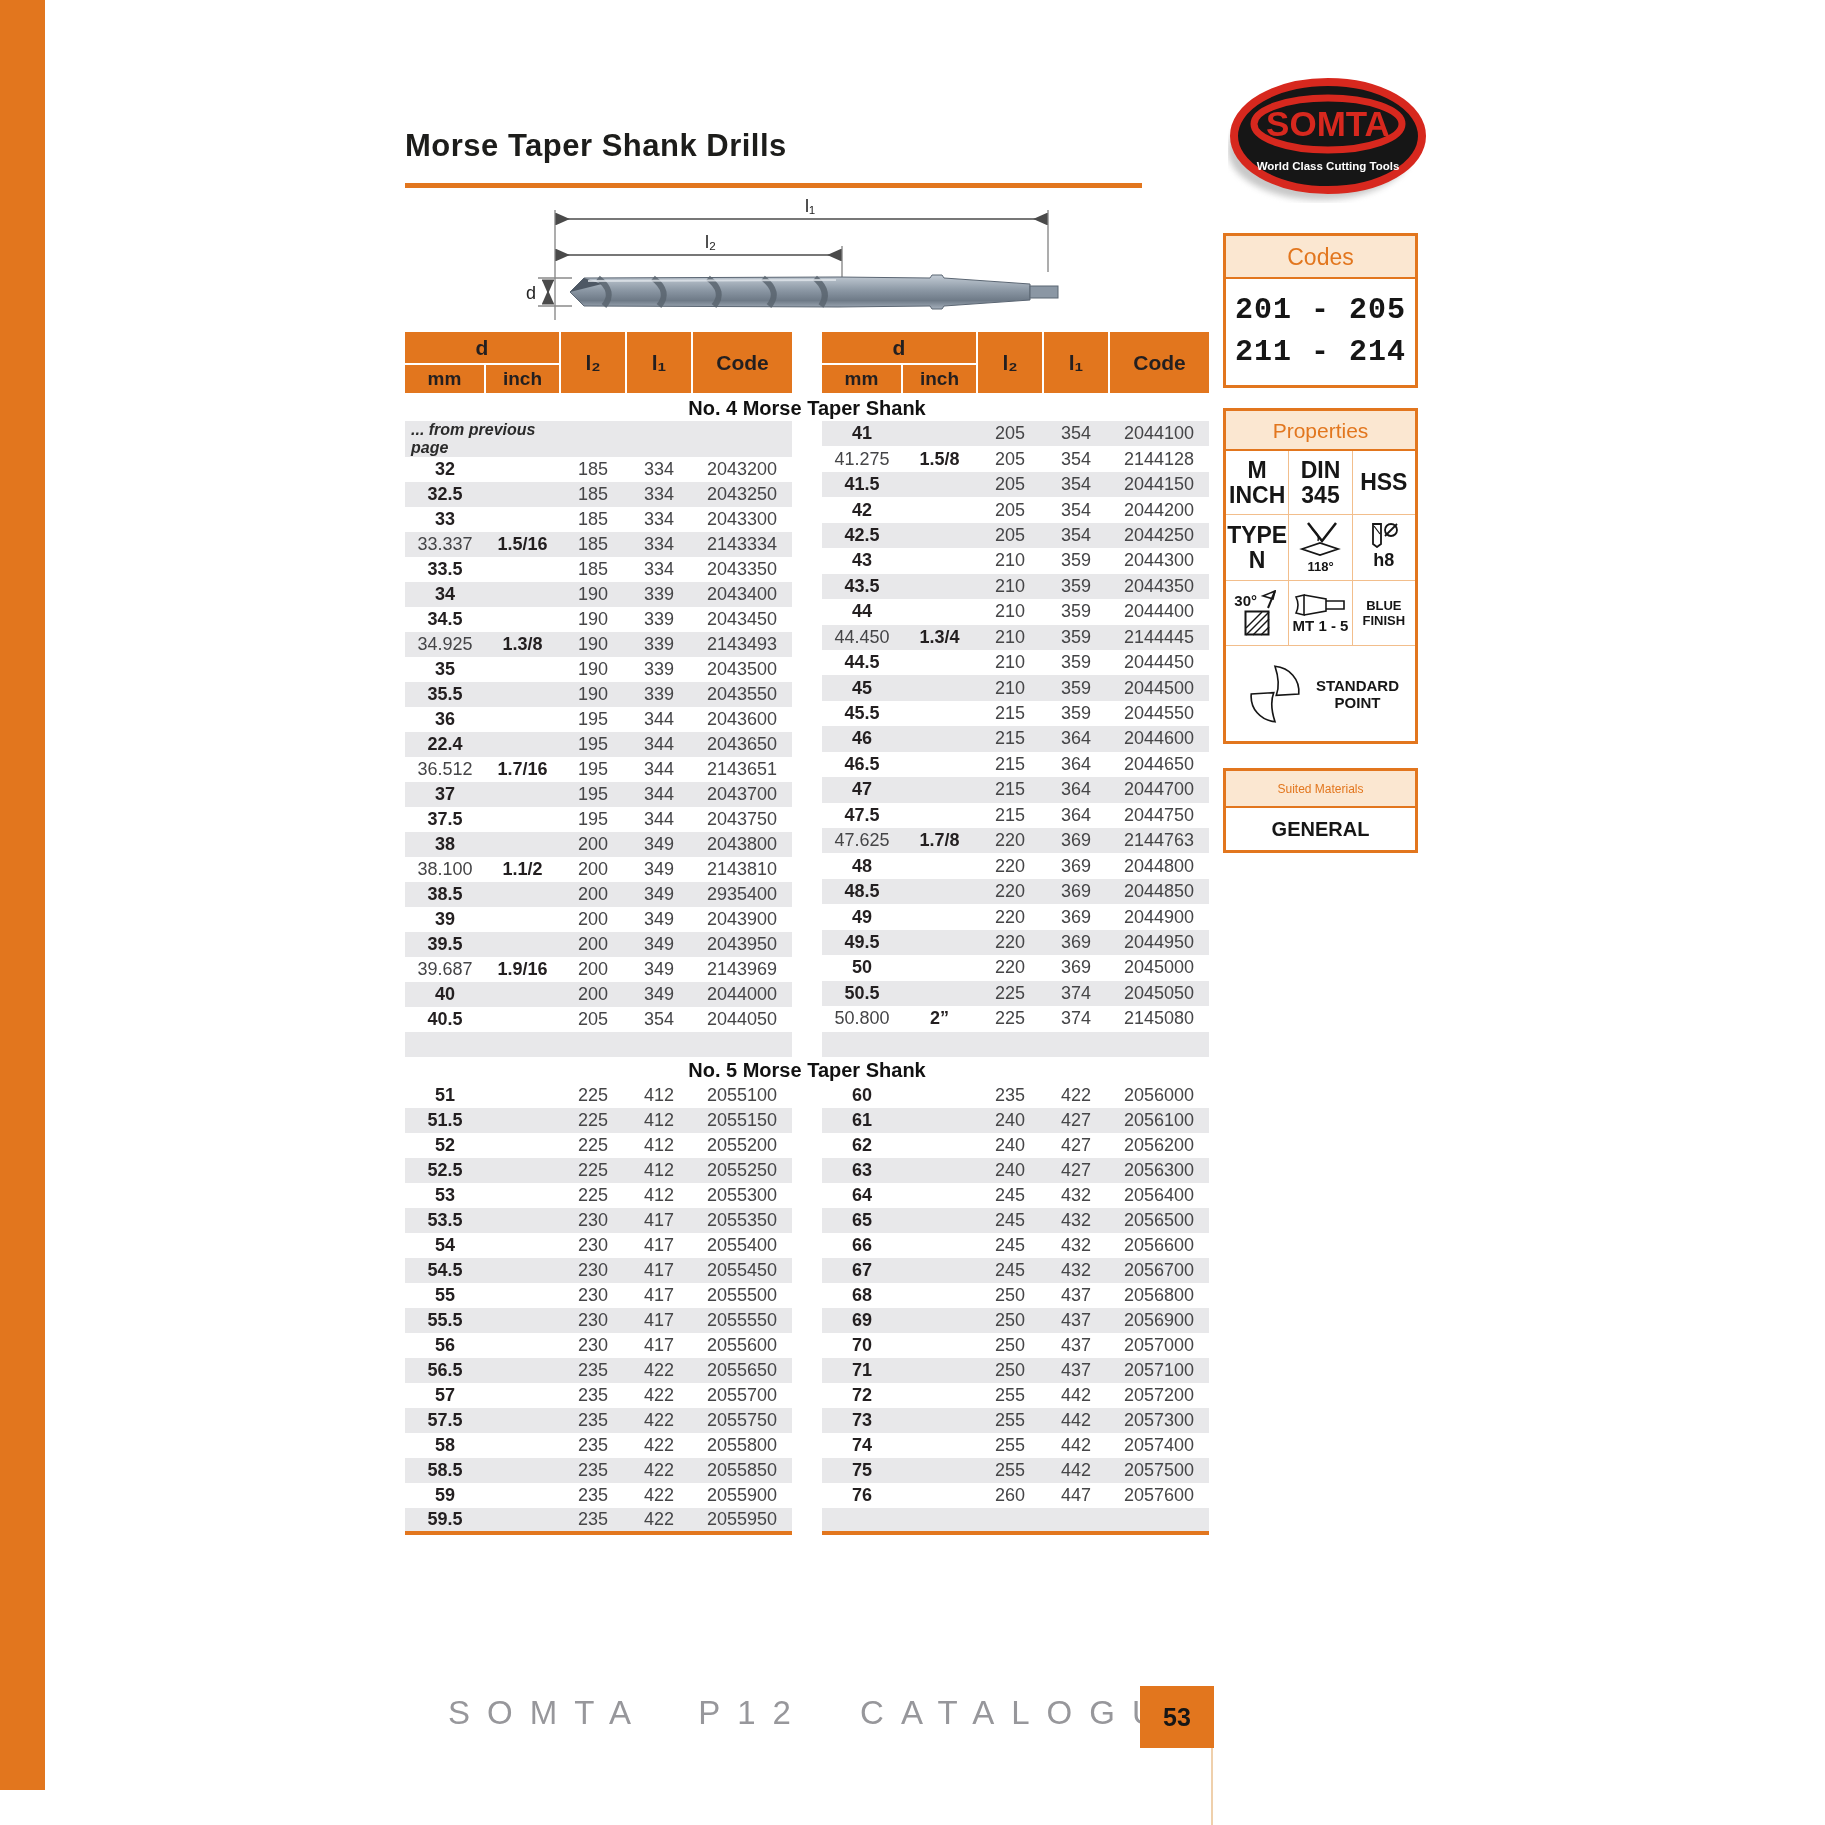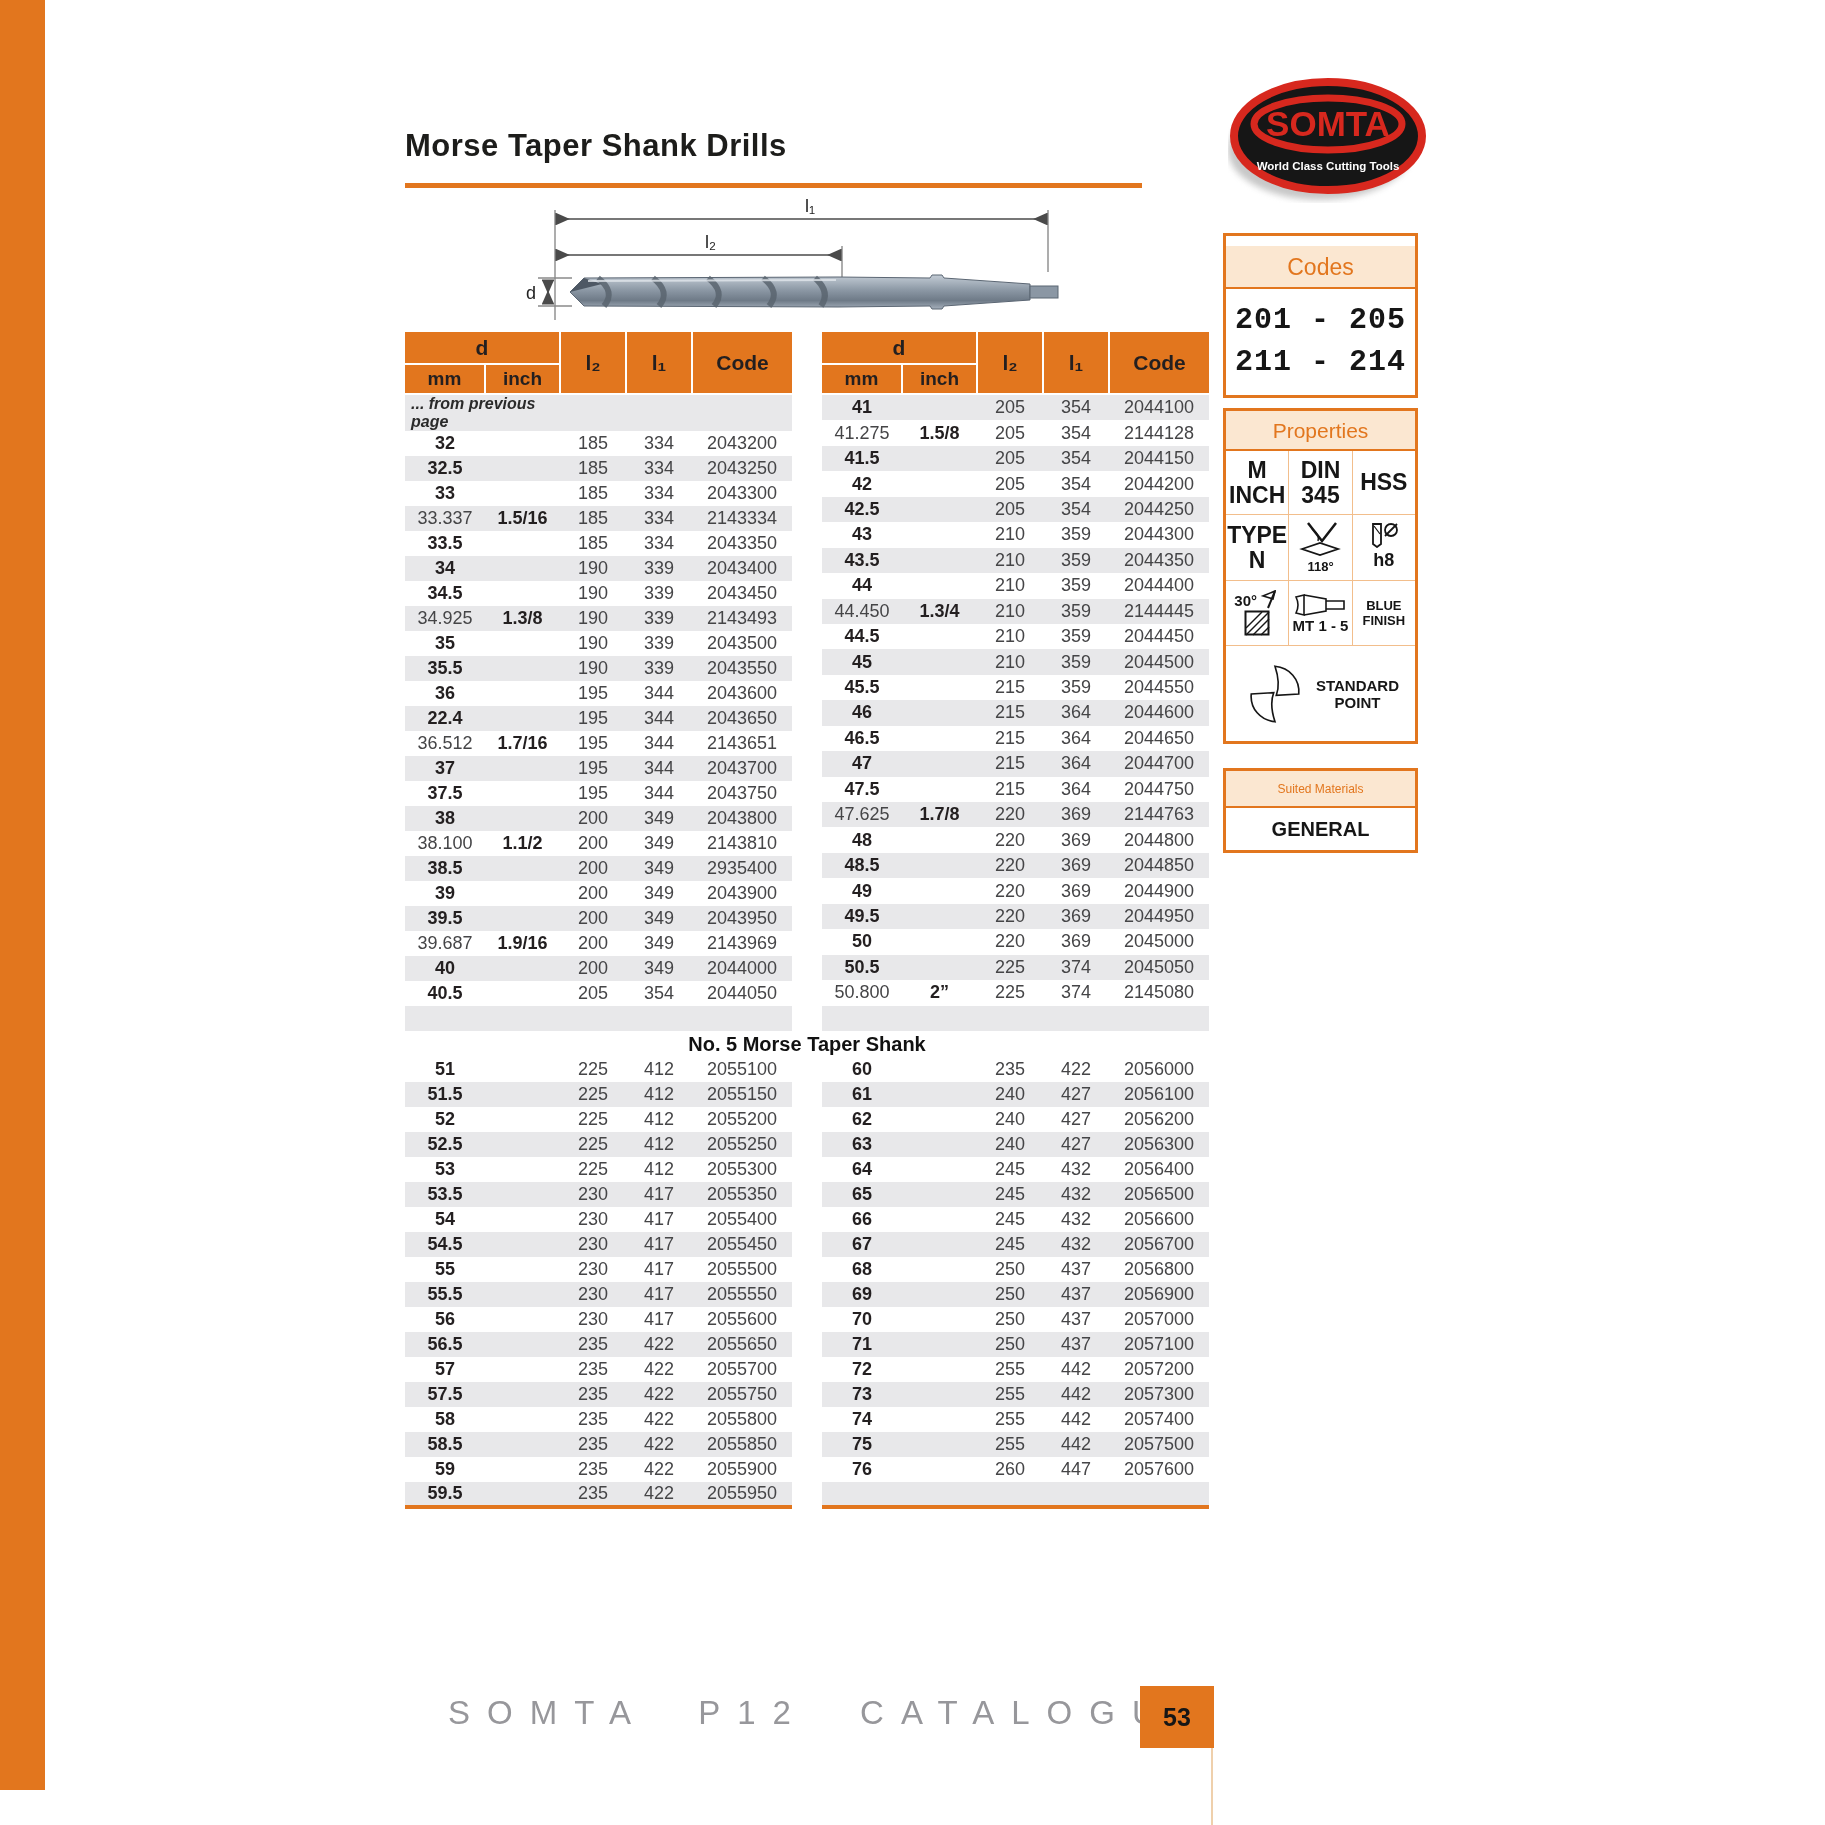--- a/index.html
+++ b/index.html
@@ -38,21 +38,21 @@
   .btable td.c-mm.reg{font-weight:normal;color:var(--val);}
   .btable td.c-inch{font-weight:bold;color:var(--ink);}
   .btable td.note{font-style:italic;font-weight:bold;font-size:16px;text-align:left;padding-left:6px;color:#2a2a2a;}
   .tband.last table{border-bottom:4px solid var(--orange);}
 
   
   .logo{position:absolute;left:1228px;top:78px;}
   .sidebox{position:absolute;left:1223px;width:195px;border:3px solid var(--orange);background:#fff;}
   .sidebox .shead{background:var(--peach);color:var(--orange);text-align:center;border-bottom:2px solid var(--orange);}
   .codes-box{top:233px;}
-  .codes-box .shead{height:43px;line-height:43px;font-size:23px;margin-top:10px;}
+  .codes-box .shead{height:43px;line-height:43px;font-size:23px;}
   .codes-box .cbody{padding:10px 0 12px 0;text-align:center;}
   .codes-box .cbody div{font-size:30px;font-weight:bold;color:#161616;line-height:42px;letter-spacing:1px;font-family:Liberation Mono, monospace;}
   .props-box{top:408px;}
   .props-box .shead{height:40px;line-height:40px;font-size:21px;}
   .pgrid{display:grid;grid-template-columns:1fr 1fr 1fr;grid-template-rows:63px 65px 64px 95px;gap:1px;background:#F2BE8C;}
   .pcell{background:#fff;display:flex;flex-direction:column;align-items:center;justify-content:center;text-align:center;position:relative;}
   .pcell .big{font-size:23px;font-weight:bold;color:#161616;line-height:25px;}
   .pcell .med{font-size:15px;font-weight:bold;color:#161616;line-height:17px;}
   .pcell .sm{font-size:13px;font-weight:bold;color:#161616;line-height:15px;}
   .pcell.span3{grid-column:1 / span 3;flex-direction:row;gap:8px;}
@@ -167,20 +167,21 @@
             <th rowspan="2">Code</th>
           </tr>
           <tr class="h2">
             <th>mm</th>
             <th>inch</th>
           </tr>
         </thead>
       </table>
     </div>
 
+    <div class="section-title">No. 4 Morse Taper Shank</div>
 
     <div class="tband">
       <table class="btable">
         <colgroup>
             <col class="c1">
             <col class="c2">
             <col class="c3">
             <col class="c4">
             <col class="c5">
           </colgroup>

